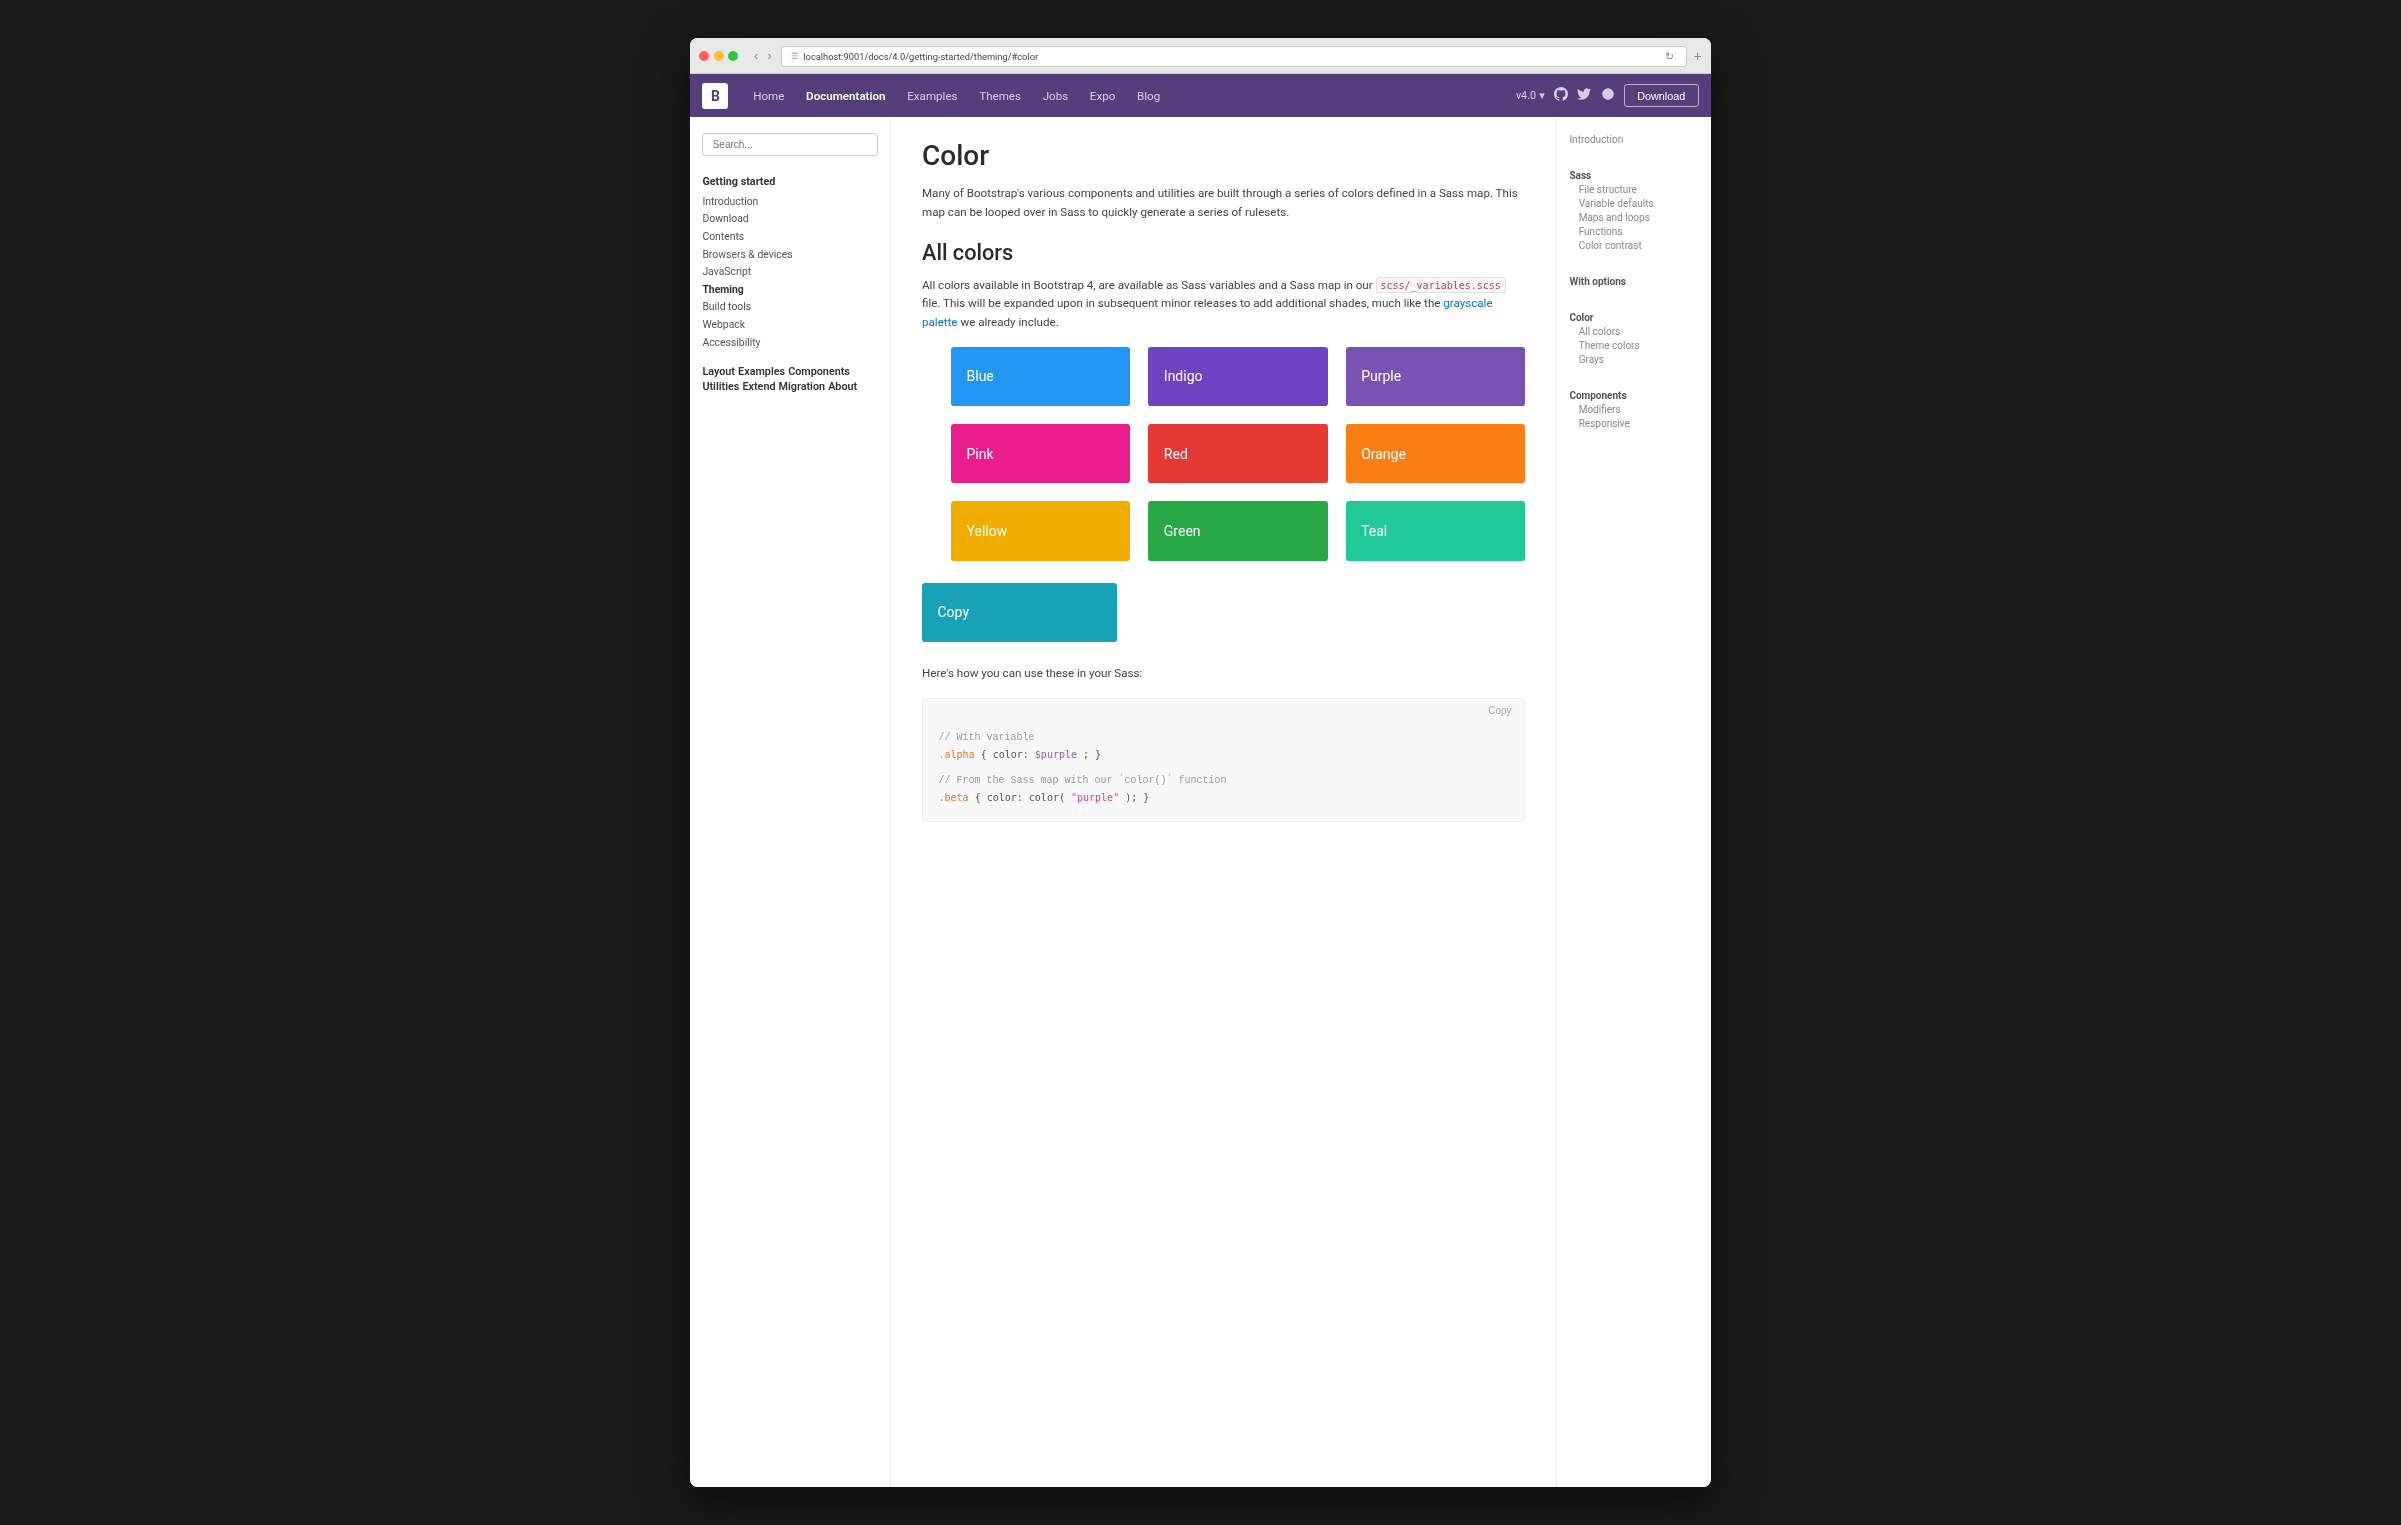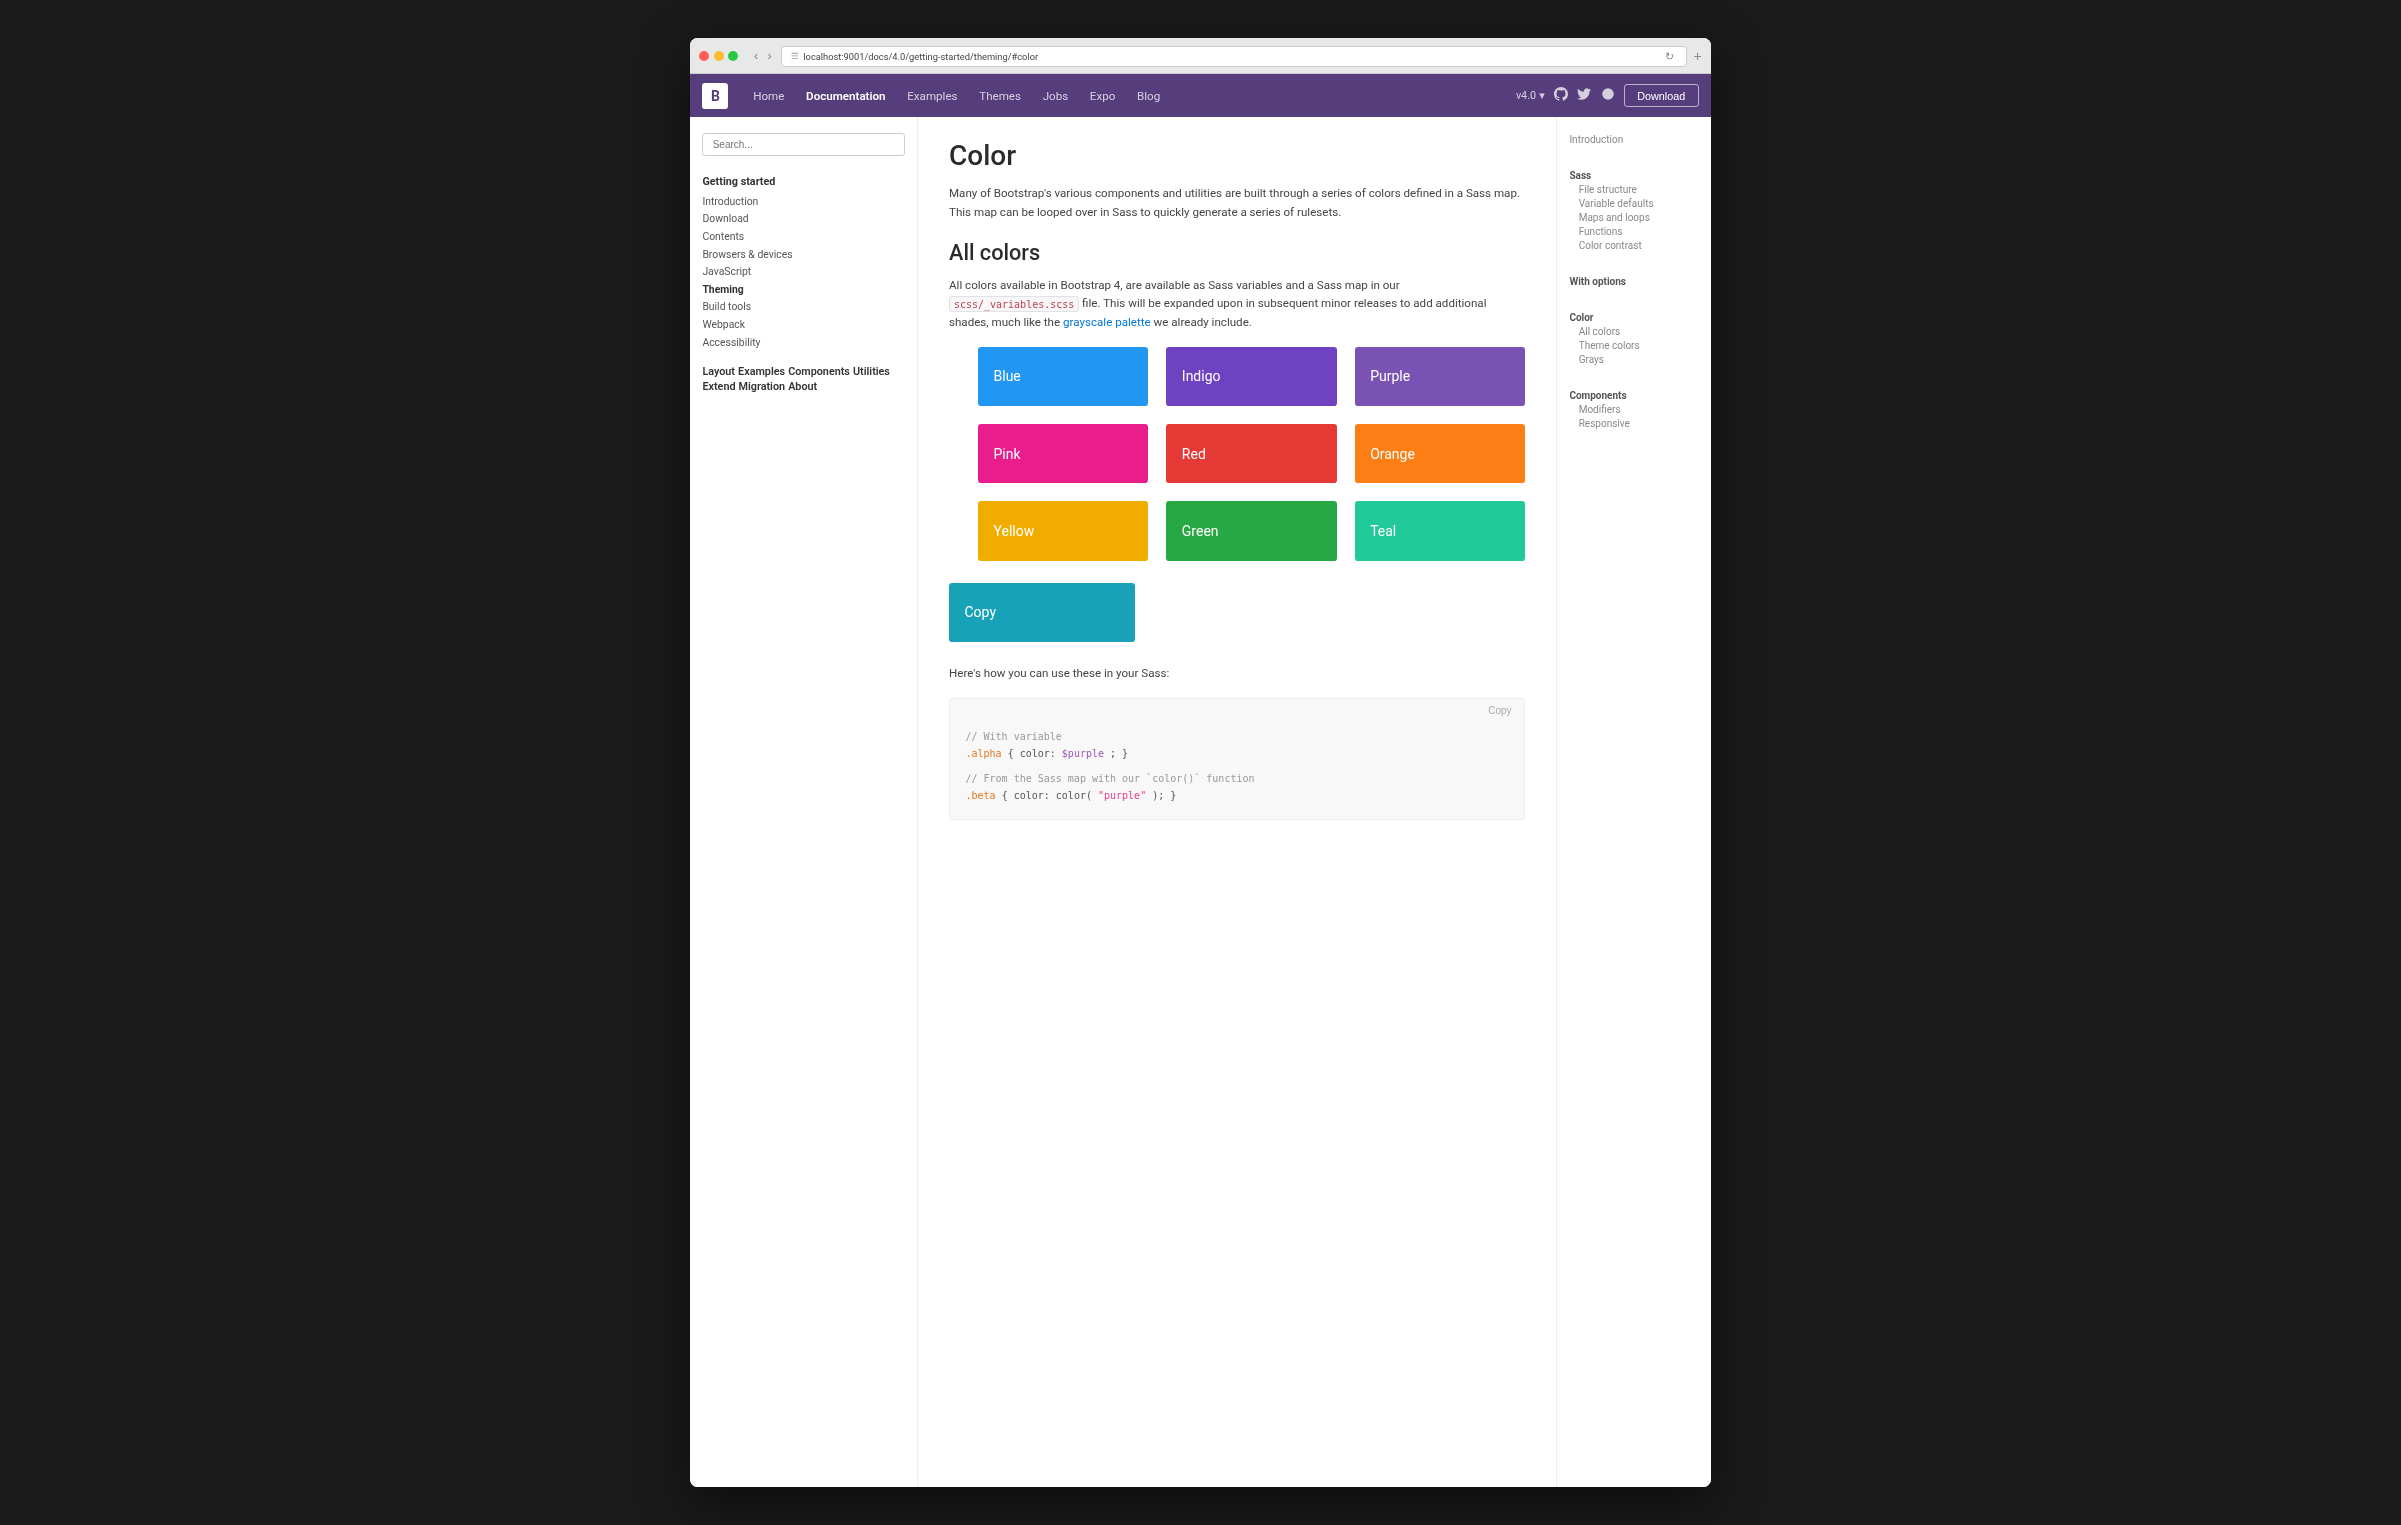--- a/index.html
+++ b/index.html
@@ -153,21 +153,21 @@
 
     
     .main-layout {
       display: flex;
       min-height: calc(100vh - 155px);
       background: #fff;
     }
 
     
     .sidebar {
-      width: 228px;
+      width: 201px;
       flex-shrink: 0;
       padding: 15.5px 12.4px;
       border-right: 0.8px solid #eee;
       overflow-y: auto;
     }
     .search-box {
       width: 100%;
       padding: 5.4px 9.3px;
       border: 0.8px solid #ccc;
       border-radius: 3.1px;
@@ -293,21 +293,21 @@
       background: none;
       border: none;
       cursor: pointer;
     }
     .code-block {
       padding: 12.4px 15.5px 15.5px;
       font-family: monospace;
       font-size: 10px;
       line-height: 1.7;
     }
-    .code-comment { color: #999; }
+    .code-comment { color: #999; font-family: Liberation Mono, monospace; }
     .code-selector { color: #e87722; }
     .code-value-purple { color: #9b59b6; }
     .code-value-string { color: #e83e8c; }
     .code-normal { color: #555; }
 
     
     .toc-sidebar {
       width: 155px;
       flex-shrink: 0;
       padding: 15.5px 12.4px;

